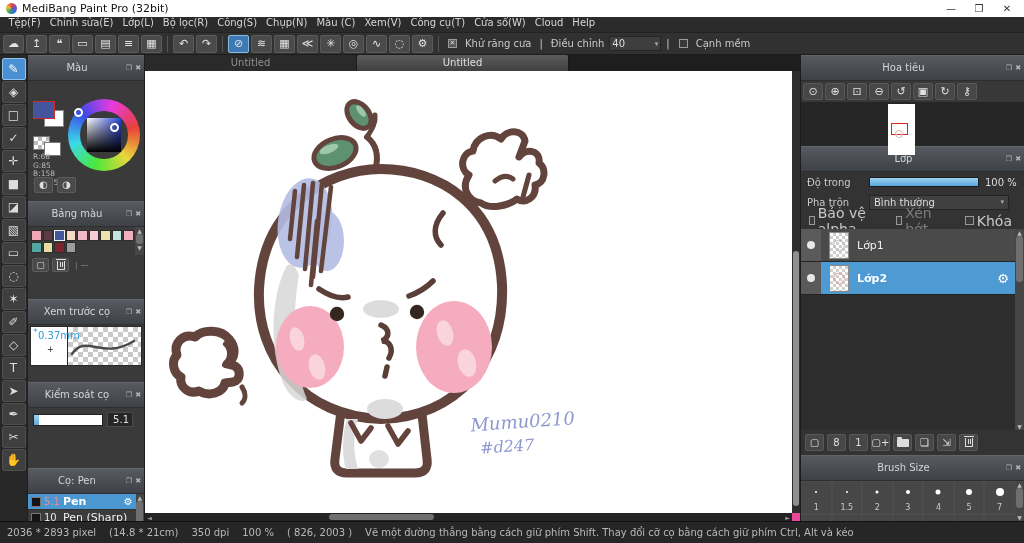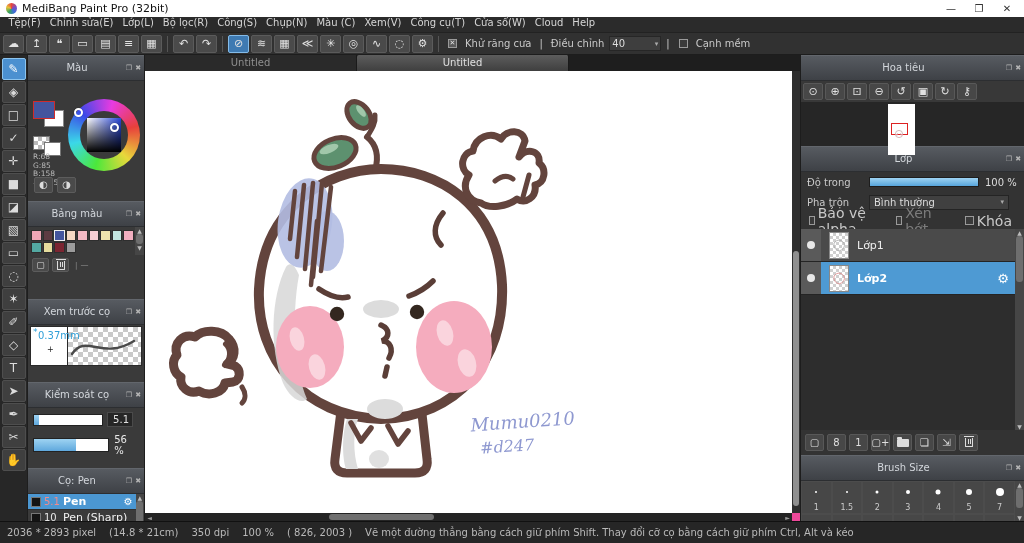--- a/index.html
+++ b/index.html
@@ -378,26 +378,20 @@
         <span class="ic">❐</span>
         <span class="ic">✖</span>
       </div>
       <div class="sec-ctrl">
         <div class="ctrlrow">
           <div class="track" style="width:70px;">
             <div class="fill" id="size-fill" style="width: 8%;"></div>
           </div>
           <div class="valbox">5.1</div>
         </div>
-        <div class="ctrlrow">
-          <div class="track" style="width:78px;height:14px;">
-            <div class="fill" id="op-fill" style="width: 56%;"></div>
-          </div>
-          <div class="pctlabel">56 %</div>
-        </div>
       </div>
 
       <div class="lspacer"></div>
 
       <div class="phead">
         <span class="t">Cọ: Pen</span>
         <span class="ic">❐</span>
         <span class="ic">✖</span>
       </div>
       <div class="sec-brush">

